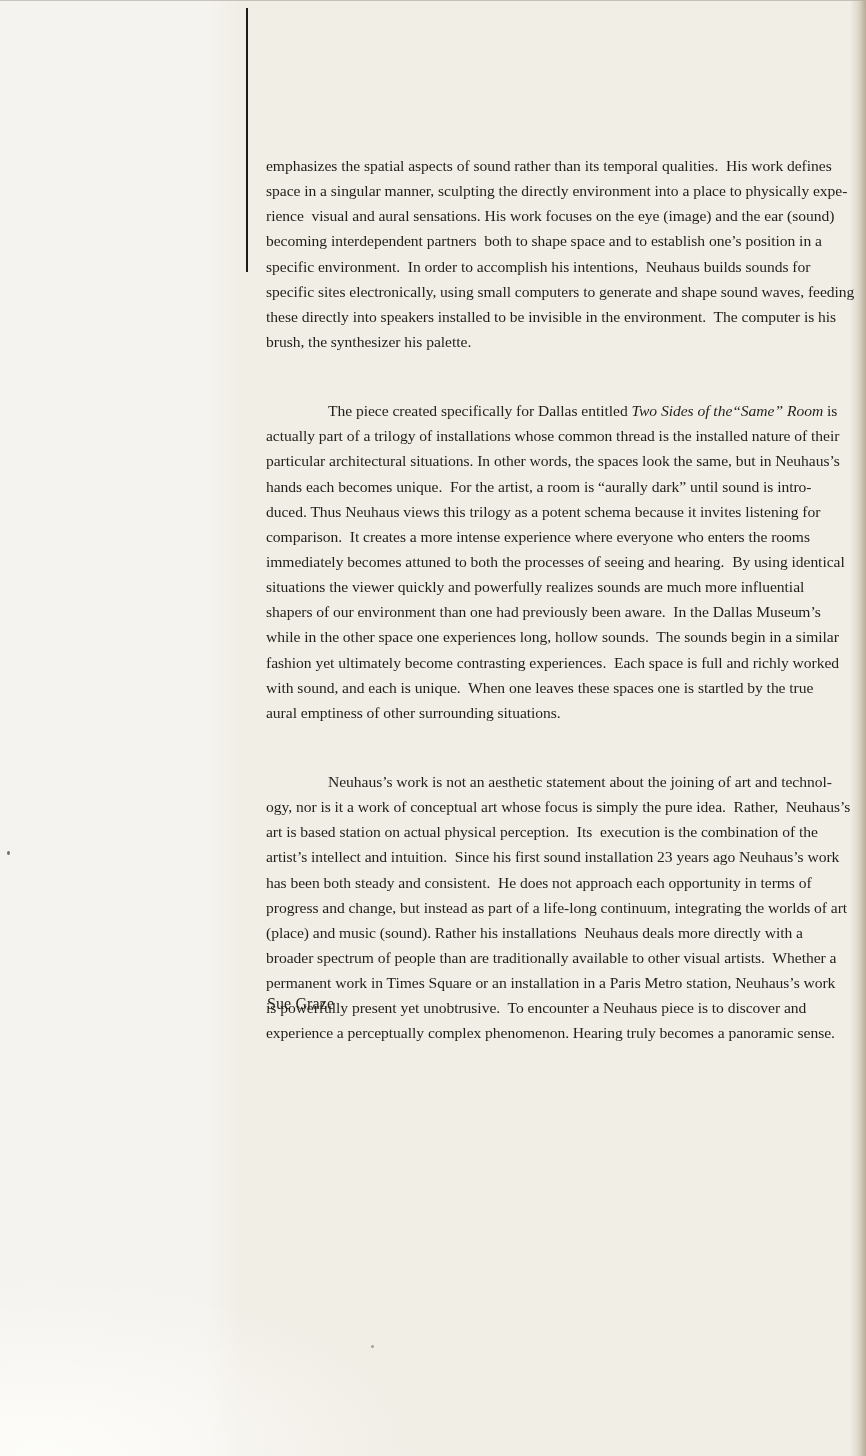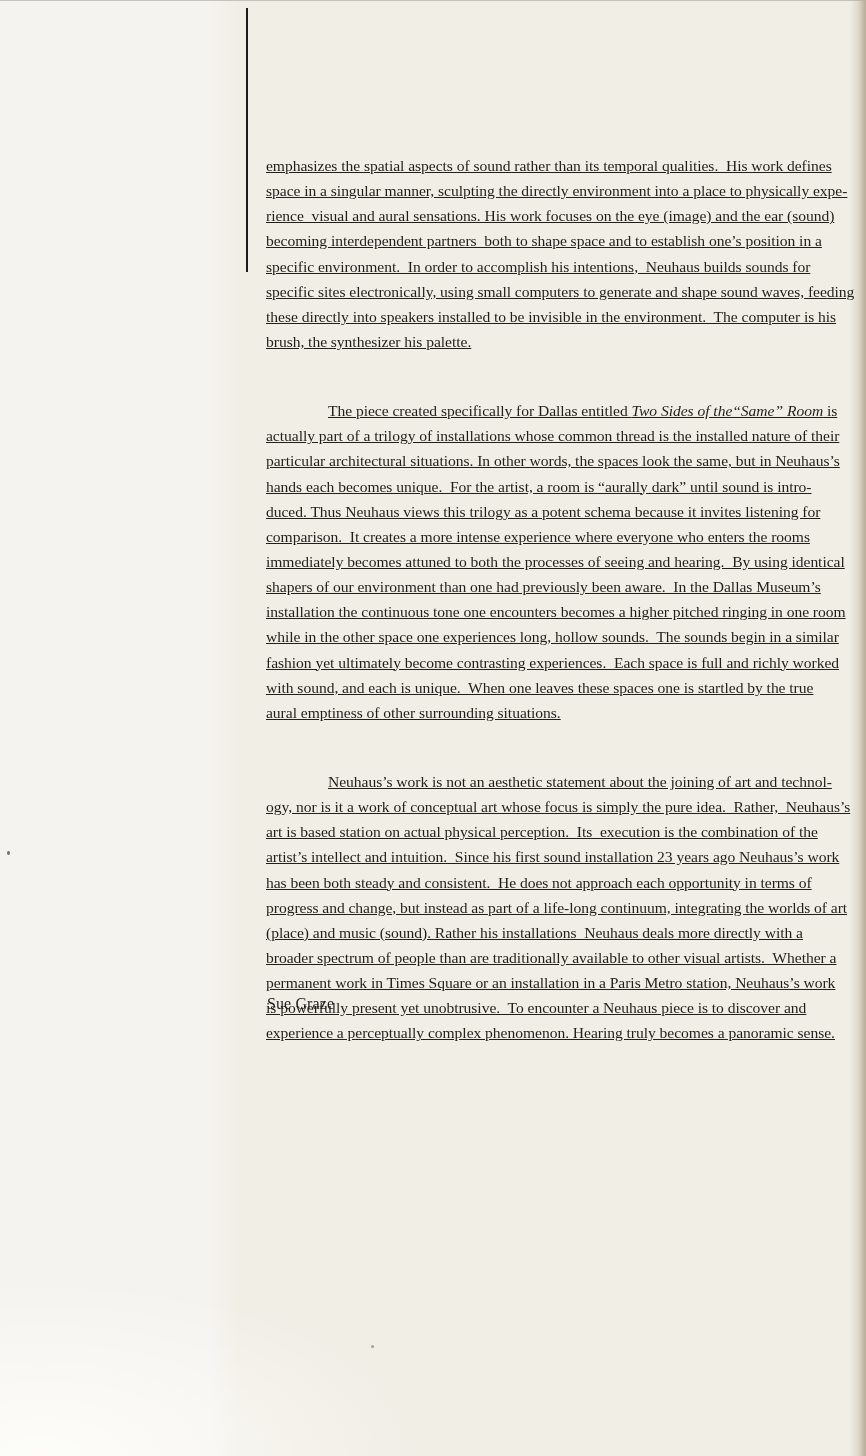--- a/index.html
+++ b/index.html
@@ -58,21 +58,20 @@
     width: 3px; height: 3px;
     border-radius: 50%;
     background: rgba(60,55,48,0.7);
   }
   .speck.s1 { left: 7px; top: 851px; width: 3px; height: 4px; }
   .speck.s2 { left: 371px; top: 1345px; width: 3px; height: 3px; opacity: .6; }
   .textblock {
     position: absolute;
     left: 266px; top: 153px;
     width: 596px;
-    text-decoration: underline;
   }
   .line {
     white-space: pre;
     font-size: 15.6px;
     letter-spacing: -0.05px;
     line-height: 25.15px;
     height: 25.15px;
   }
   .line.indent { padding-left: 62px; margin-top: 44px; }
   .italic { font-style: italic; }
@@ -109,22 +108,22 @@
     </div>
 
     <div>
       <div class="line indent"><span>The piece created specifically for Dallas entitled </span><span class="italic">Two Sides of the“Same” Room</span><span> is</span></div>
       <div class="line">actually part of a trilogy of installations whose common thread is the installed nature of their</div>
       <div class="line">particular architectural situations. In other words, the spaces look the same, but in Neuhaus’s</div>
       <div class="line">hands each becomes unique.  For the artist, a room is “aurally dark” until sound is intro-</div>
       <div class="line">duced. Thus Neuhaus views this trilogy as a potent schema because it invites listening for</div>
       <div class="line">comparison.  It creates a more intense experience where everyone who enters the rooms</div>
       <div class="line">immediately becomes attuned to both the processes of seeing and hearing.  By using identical</div>
+      <div class="line">situations the viewer quickly and powerfully realizes sounds are much more influential</div>
       <div class="line">shapers of our environment than one had previously been aware.  In the Dallas Museum’s</div>
-      <div class="line">installation the continuous tone one encounters becomes a higher pitched ringing in one room</div>
       <div class="line">while in the other space one experiences long, hollow sounds.  The sounds begin in a similar</div>
       <div class="line">fashion yet ultimately become contrasting experiences.  Each space is full and richly worked</div>
       <div class="line">with sound, and each is unique.  When one leaves these spaces one is startled by the true</div>
       <div class="line">aural emptiness of other surrounding situations.</div>
     </div>
 
     <div>
       <div class="line indent">Neuhaus’s work is not an aesthetic statement about the joining of art and technol-</div>
       <div class="line">ogy, nor is it a work of conceptual art whose focus is simply the pure idea.  Rather,  Neuhaus’s</div>
       <div class="line">art is based station on actual physical perception.  Its  execution is the combination of the</div>

